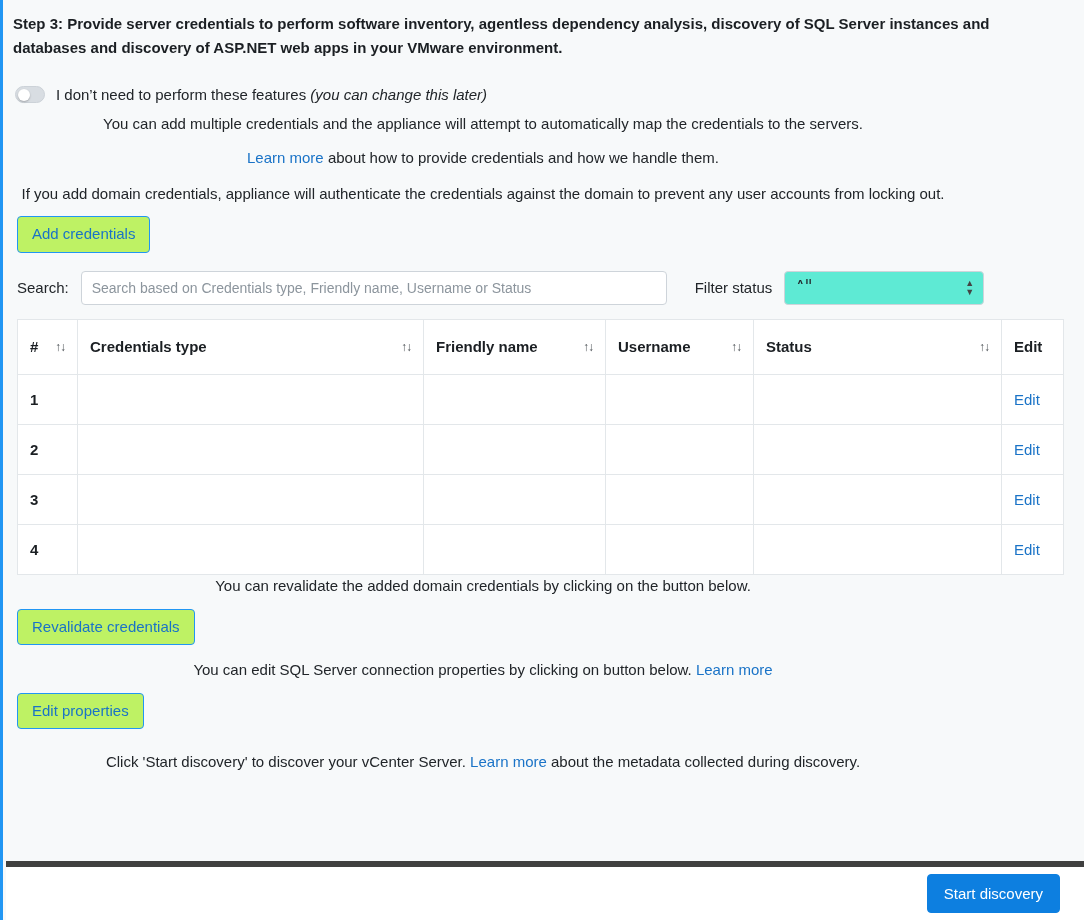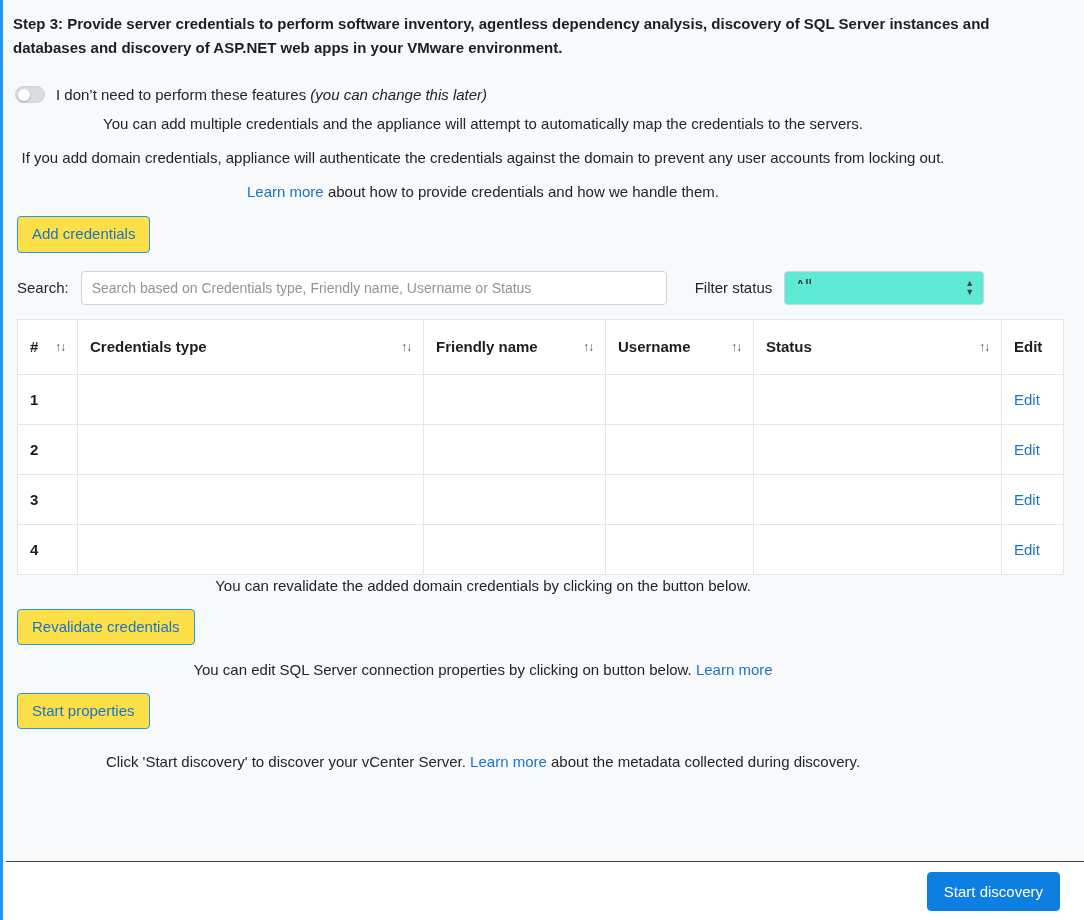--- a/index.html
+++ b/index.html
@@ -80,21 +80,21 @@
     margin-bottom: 14px;
   }
   a.link {
     color: #1a73c7;
     text-decoration: none;
     cursor: pointer;
   }
 
   .btn-outline {
     display: inline-block;
-    background: #fde047;
+    background: #bef264;
     border: 1px solid #2196f3;
     color: #1a73c7;
     border-radius: 4px;
     font-size: 15px;
     padding: 9px 14px;
     cursor: pointer;
     font-family: "Liberation Sans", sans-serif;
     line-height: 1.1;
   }
   .btn-primary {
@@ -225,21 +225,21 @@
   }
   .mt-btn { margin: 8px 0 14px 6px; }
 
   .footer-bar {
     position: absolute;
     left: 3px;
     right: 0;
     bottom: 0;
     height: 59px;
     background: #ffffff;
-    border-top: 1px solid #404040;
+    border-top: 6px solid #404040;
     display: flex;
     align-items: center;
     justify-content: flex-end;
     padding-right: 24px;
     box-sizing: border-box;
   }
 </style>
 </head>
 <body>
 
@@ -252,25 +252,25 @@
       <div class="toggle">
         <div class="knob"></div>
       </div>
       <div class="toggle-label">
         <span>I don’t need to perform these features </span><span class="note">(you can change this later)</span>
       </div>
     </div>
 
     <p class="para">You can add multiple credentials and the appliance will attempt to automatically map the credentials to the servers.</p>
 
-    <p class="para">If you add domain credentials, appliance will authenticate the credentials against  the domain to prevent any user accounts from locking out.</p>
-
     <p class="para tight">
       <a class="link">Learn more</a><span> about how to provide credentials and how we handle them.</span>
     </p>
+
+    <p class="para">If you add domain credentials, appliance will authenticate the credentials against  the domain to prevent any user accounts from locking out.</p>
 
     <div class="add-cred-wrap">
       <button class="btn-outline">Add credentials</button>
     </div>
 
     <div class="search-row">
       <span class="search-label">Search:</span>
       <input class="search-input" type="text" placeholder="Search based on Credentials type, Friendly name, Username or Status" style="">
       <span class="filter-label">Filter status</span>
       <span class="select-wrap">
@@ -369,21 +369,21 @@
 
     <div class="mt-btn">
       <button class="btn-outline">Revalidate credentials</button>
     </div>
 
     <p class="para">
       <span>You can edit SQL Server connection properties by clicking on button below. </span><a class="link">Learn more</a>
     </p>
 
     <div class="mt-btn">
-      <button class="btn-outline">Start properties</button>
+      <button class="btn-outline">Edit properties</button>
     </div>
 
     <p class="para" style="margin-top:22px;">
       <span>Click 'Start discovery' to discover your vCenter Server. </span><a class="link">Learn more</a><span> about the metadata collected during discovery.</span>
     </p>
 
   </div>
 
   <div class="footer-bar">
     <button class="btn-primary">Start discovery</button>

